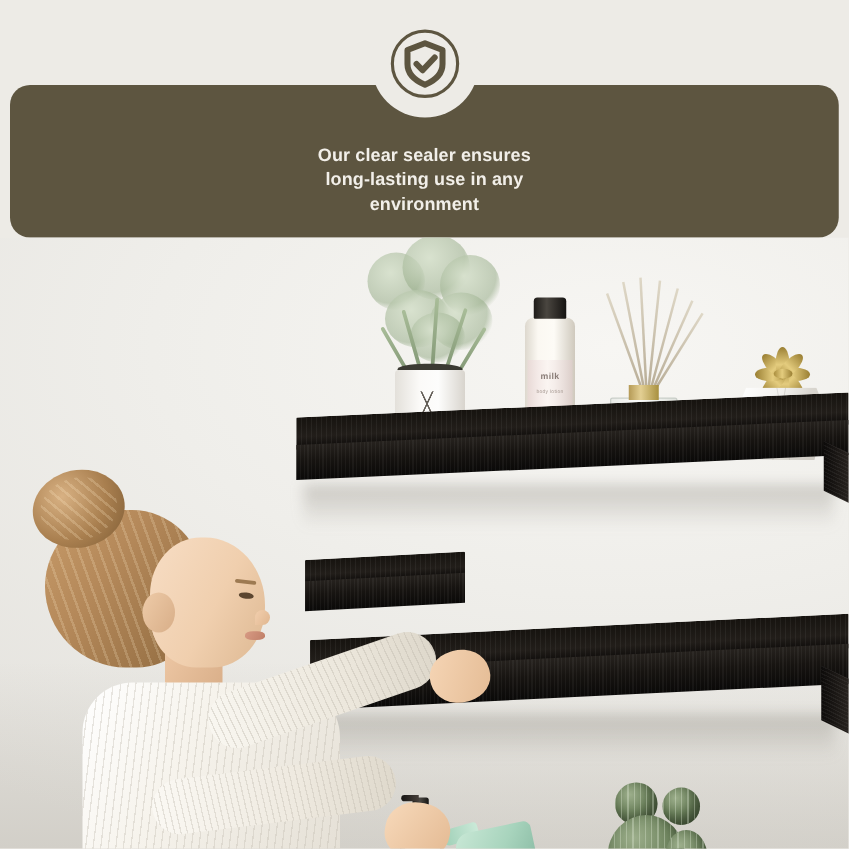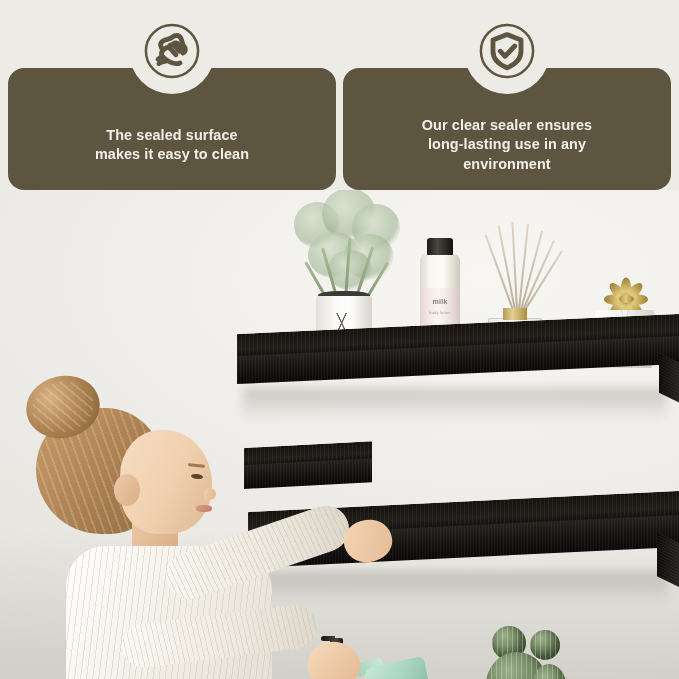--- a/index.html
+++ b/index.html
@@ -314,36 +314,20 @@
   }
 </style>
 </head>
 <body>
 
 <div id="stage">
 
   <div class="cards">
 
 
-    <div class="card">
-      <div class="icon-badge">
-        <svg viewBox="0 0 60 60">
-          <circle class="ring" cx="30" cy="30" r="27"></circle>
-          <path class="gl" stroke-width="2.9" d="M21 29c-3-3-4.5-7 0-9.5 3.5-2 6-1 9-3.5 3-2.5 7-3 9 0.5 1.8 3.2 1 6 3.2 8.2 2.6 2.6 2 6-1 7.4"></path>
-          <path class="gl" stroke-width="2.9" d="M23 27.5c1.8-1.8 4-1.4 5.6 0.4l5.5 6"></path>
-          <path class="gl" stroke-width="2.9" d="M27.5 24.4c1.8-1.6 3.9-1.2 5.4 0.6l4.6 5.3"></path>
-          <path class="gl" stroke-width="2.9" d="M31.6 22.4c1.7-1.4 3.6-1 5 0.7l3.6 4.4"></path>
-          <path class="gl" stroke-width="2.9" d="M21 29c-2.2 1.7-2.6 4.6-0.8 6.8 2.2 2.7 5.4 4.6 8.6 6 3 1.3 6.4 1.8 9.4 0.6"></path>
-          <path class="gl" stroke-width="2.6" d="M15.5 38.5c1.4-1.2 3-1.9 4.6-2.1"></path>
-          <path class="gl" stroke-width="2.6" d="M16.5 43c2-1.3 4.2-2 6.4-2.2"></path>
-        </svg>
-      </div>
-      <div class="card-text">The sealed surface
-makes it easy to clean</div>
-    </div>
 
     <div class="card">
       <div class="icon-badge">
         <svg viewBox="0 0 60 60">
           <circle class="ring" cx="30" cy="30" r="27"></circle>
           <path class="gl" stroke-width="3" d="M30 13 15.5 18.6v11.6c0 7.6 6 13.6 14.5 17.2 8.5-3.6 14.5-9.6 14.5-17.2V18.6L30 13Z"></path>
           <path class="gl" stroke-width="4" d="M23 30.2l5 5.2 10-10.6"></path>
         </svg>
       </div>
       <div class="card-text">Our clear sealer ensures

